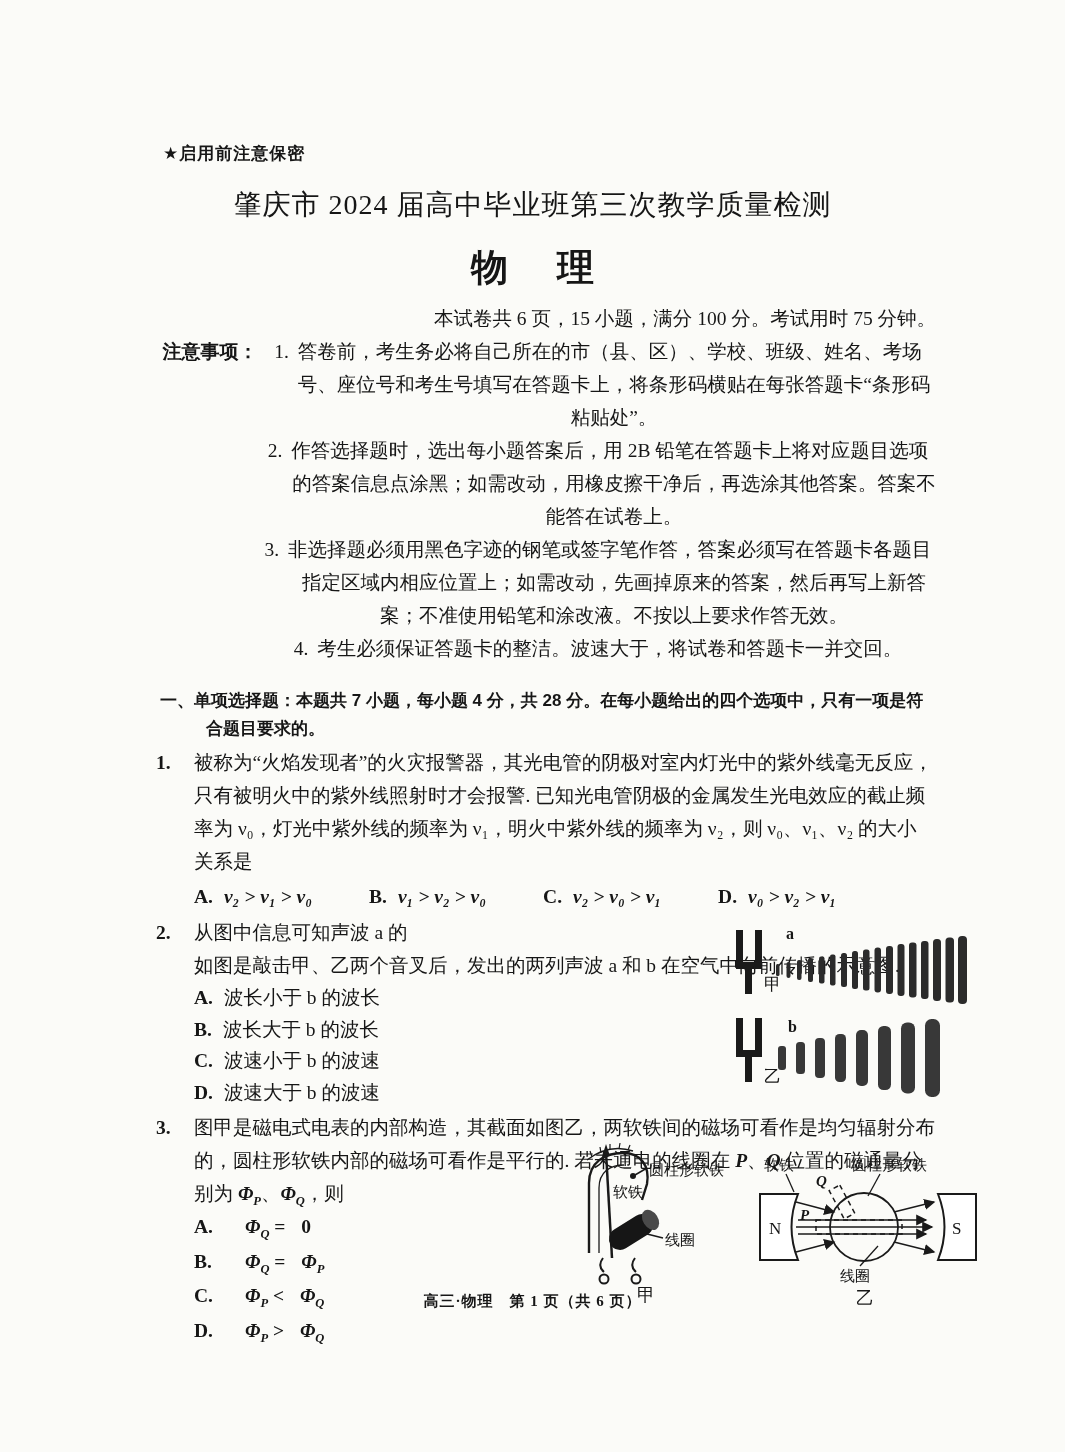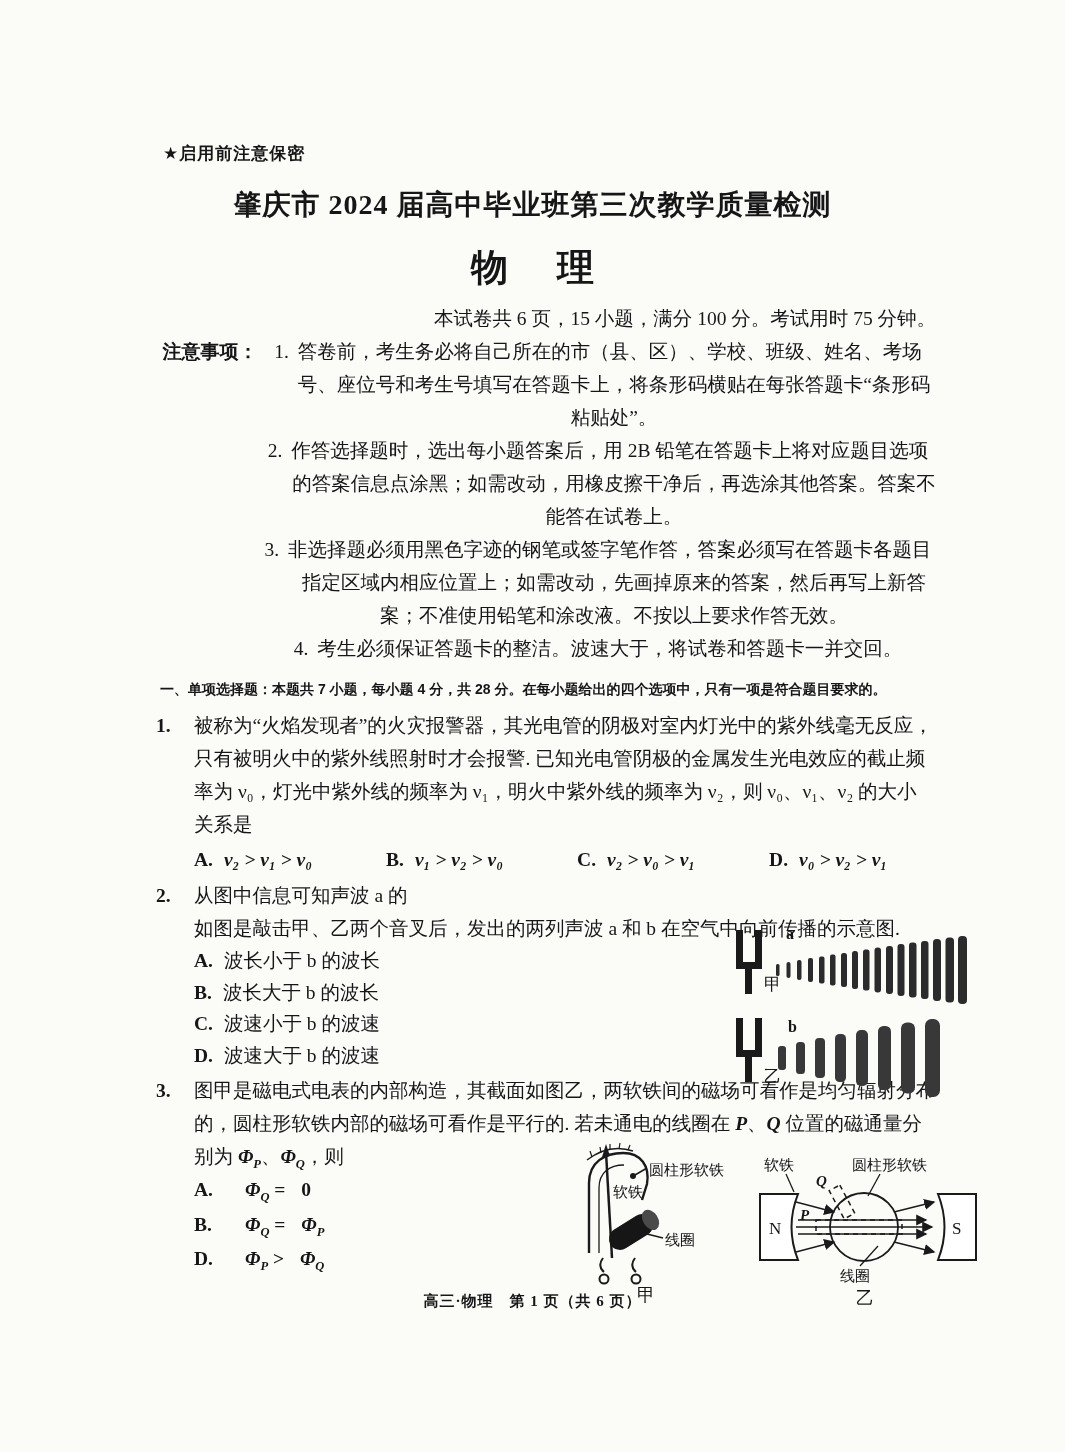--- a/index.html
+++ b/index.html
@@ -9,50 +9,50 @@
     font-family:"Liberation Serif","DejaVu Serif",serif;
   }
   .page{position:absolute;inset:0;border-radius:16px;}
   .security{
     position:absolute;left:163px;top:142px;
     font-family:"Liberation Sans","DejaVu Sans",sans-serif;
     font-weight:bold;font-size:17px;letter-spacing:1px;
   }
   .title{
     position:absolute;left:0;right:0;top:186px;margin:0;
-    text-align:center;font-size:28px;font-weight:bold;letter-spacing:1px;
+    text-align:center;font-size:28px;font-weight:normal;letter-spacing:1px;
   }
   .subject{
     position:absolute;left:0;right:0;top:243px;margin:0;
     text-align:center;font-size:37px;font-weight:bold;
     letter-spacing:6px;text-indent:6px;
   }
   .content{
     position:absolute;left:160px;top:302px;width:776px;
     font-size:19.5px;line-height:33px;
   }
   .exam-info{margin:0;text-align:right;}
   .notes{display:flex;align-items:flex-start;text-align:center;}
   .notes-label{
     flex:none;width:100px;font-weight:bold;
     font-family:"Liberation Sans","DejaVu Sans",sans-serif;font-size:19px;
   }
   .notes-list{flex:1;}
   .note-item{padding-left:32px;text-indent:-32px;}
   .note-num{margin-right:9px;}
   .section-heading{
-    margin-top:7px;
+    margin-top:22px;
     font-family:"Liberation Sans","DejaVu Sans",sans-serif;
-    font-weight:bold;font-size:14px;line-height:34px;
+    font-weight:bold;font-size:17px;line-height:28px;
     padding-left:46px;text-indent:-46px;
   }
   .question{position:relative;padding-left:34px;margin-top:3px;}
   .qnum{position:absolute;left:-4px;top:0;width:32px;font-weight:bold;}
   .stem{max-width:742px;}
-  .optrow{display:flex;gap:74px;margin-top:2px;}
+  .optrow{display:flex;gap:57px;margin-top:2px;}
   .opt .olabel{font-weight:bold;margin-right:11px;}
   .optlist .opt{display:block;line-height:31.5px;}
   .q3opts .opt{display:block;line-height:34.5px;}
   .q3opts .olabel{display:inline-block;width:40px;}
   .phi{font-style:italic;font-weight:bold;}
   .var{font-style:italic;font-weight:bold;}
   sub{font-size:12.5px;line-height:0;}
   .fig{position:absolute;}
   .fig-q2{left:688px;top:908px;width:250px;height:180px;}
   .fig-q2 svg{position:absolute;left:0;}
@@ -116,20 +116,21 @@
         <span class="opt"><span class="olabel">D.</span><span>波速大于 b 的波速</span></span>
       </div>
     </div>
 
     <div class="question">
       <span class="qnum">3.</span>
       <div class="stem"><span>图甲是磁电式电表的内部构造，其截面如图乙，两软铁间的磁场可看作是均匀辐射分布的，圆柱形软铁内部的磁场可看作是平行的. 若未通电的线圈在 </span><span class="var">P</span><span>、</span><span class="var">Q</span><span> 位置的磁通量分别为 </span><span class="phi">Φ</span><sub class="var">P</sub><span>、</span><span class="phi">Φ</span><sub class="var">Q</sub><span>，则</span></div>
       <div class="q3opts">
         <span class="opt"><span class="olabel">A.</span><span class="phi">Φ</span><sub class="var">Q</sub> <span class="olabel" style="width:auto">=</span> <b>0</b><sub class="var"></sub></span>
         <span class="opt"><span class="olabel">B.</span><span class="phi">Φ</span><sub class="var">Q</sub> <span class="olabel" style="width:auto">=</span> <span class="phi">Φ</span><sub class="var">P</sub></span>
+        <span class="opt"><span class="olabel">C.</span><span class="phi">Φ</span><sub class="var">P</sub> <span class="olabel" style="width:auto">&lt;</span> <span class="phi">Φ</span><sub class="var">Q</sub></span>
         <span class="opt"><span class="olabel">D.</span><span class="phi">Φ</span><sub class="var">P</sub> <span class="olabel" style="width:auto">&gt;</span> <span class="phi">Φ</span><sub class="var">Q</sub></span>
       </div>
     </div>
   </div>
 
   <figure class="fig fig-q2">
     <svg class="wave-a" width="250" height="86" viewBox="0 0 250 86">
       <rect x="8" y="6" width="7" height="34" fill="#1a1a1a"></rect>
       <rect x="27" y="6" width="7" height="34" fill="#1a1a1a"></rect>
       <rect x="8" y="38" width="26" height="7" fill="#1a1a1a"></rect>

